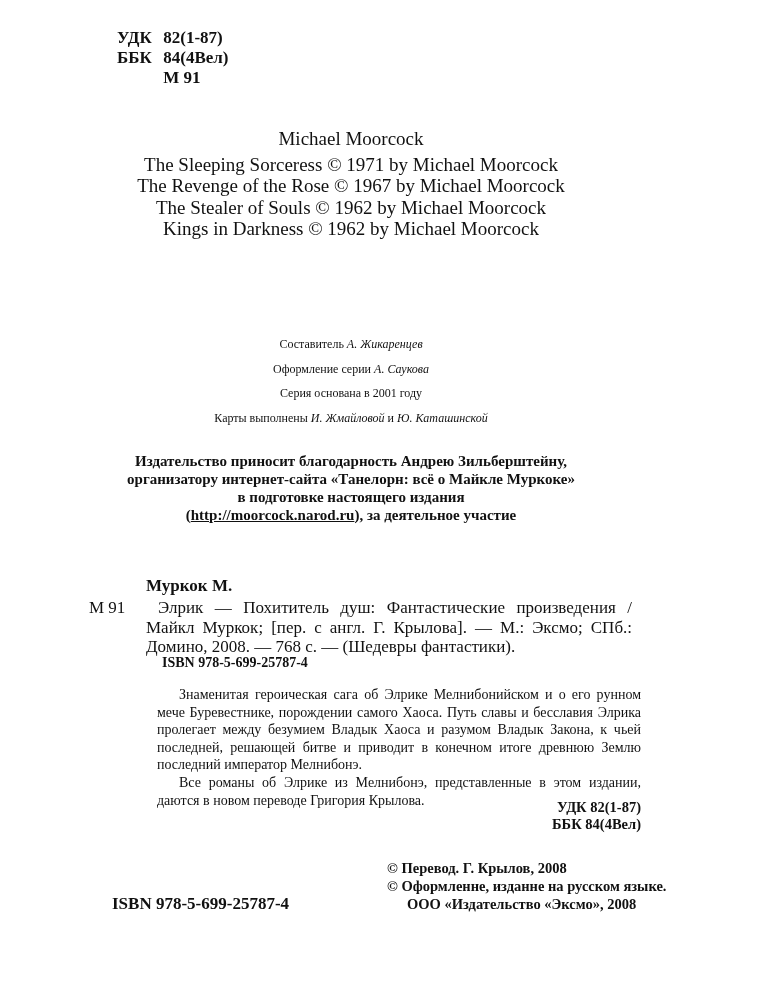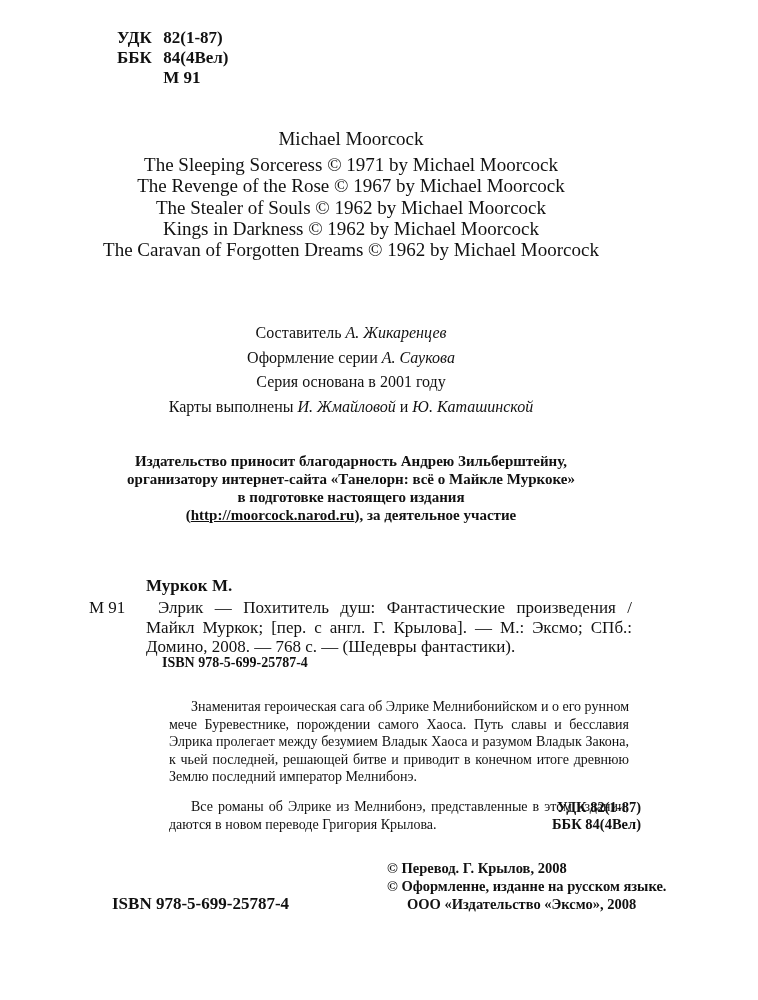--- a/index.html
+++ b/index.html
@@ -5,30 +5,30 @@
   html, body { margin: 0; padding: 0; background: #ffffff; }
   body { width: 758px; height: 1000px; position: relative; overflow: hidden;
          font-family: "Liberation Serif", "DejaVu Serif", serif; color: #111; }
   .abs { position: absolute; }
   .cls { left: 117px; top: 28px; font-size: 17px; line-height: 20px; font-weight: bold; }
   .cls .row { white-space: pre; }
   .cls .k { display: inline-block; width: 42px; }
   .center { left: 0; width: 614px; text-align: center; margin-left: 44px; }
   .author-en { top: 128px; font-size: 19px; }
   .titles { top: 154px; font-size: 19px; line-height: 21.3px; text-align: center; }
-  .credits { top: 321px; font-size: 16px; line-height: 24.5px; }
+  .credits { top: 332px; font-size: 12px; line-height: 24.5px; }
   .credits i { font-style: italic; }
   .thanks { top: 452px; font-size: 15px; line-height: 18px; font-weight: bold; }
   .thanks u { text-decoration: underline; }
   .bib-author { left: 146px; top: 576px; font-size: 17px; font-weight: bold; }
   .bib-code { left: 89px; top: 598px; font-size: 17px; }
   .bib-text { left: 146px; top: 598px; width: 486px; font-size: 17px; line-height: 19.5px; text-align: justify; text-indent: 0; }
   .isbn-small { left: 162px; top: 655px; font-size: 14px; font-weight: bold; }
   .annot { left: 157px; top: 686px; width: 484px; font-size: 14px; line-height: 17.6px; text-align: justify; }
-  .annot p { margin: 12px; text-indent: 22px; }
+  .annot p { margin: 0; text-indent: 22px; }
   .cls-right { right: 117px; top: 799px; font-size: 14.5px; line-height: 17px; font-weight: bold; text-align: right; }
   .copyright { left: 343px; top: 859px; font-size: 14.5px; line-height: 18px; font-weight: bold; margin-left: 44px; }
   .copyright .indent { padding-left: 20px; }
   .isbn-big { left: 112px; top: 894px; font-size: 17px; font-weight: bold; }
 </style>
 </head>
 <body>
 
 <div class="abs cls">
   <div class="row"><span class="k">УДК</span> <span>82(1-87)</span></div>
@@ -36,21 +36,20 @@
   <div class="row"><span class="k"></span> <span>М 91</span></div>
 </div>
 
 <div class="abs center author-en">Michael Moorcock</div>
 
 <div class="abs center titles">
   <div>The Sleeping Sorceress © 1971 by Michael Moorcock</div>
   <div>The Revenge of the Rose © 1967 by Michael Moorcock</div>
   <div>The Stealer of Souls © 1962 by Michael Moorcock</div>
   <div>Kings in Darkness © 1962 by Michael Moorcock</div>
-  <div>The Caravan of Forgotten Dreams © 1962 by Michael Moorcock</div>
 </div>
 
 <div class="abs center credits">
   <div><span>Составитель</span> <i>А. Жикаренцев</i></div>
   <div><span>Оформление серии</span> <i>А. Саукова</i></div>
   <div>Серия основана в 2001 году</div>
   <div><span>Карты выполнены</span> <i>И. Жмайловой</i> <span>и</span> <i>Ю. Каташинской</i></div>
 </div>
 
 <div class="abs center thanks">

